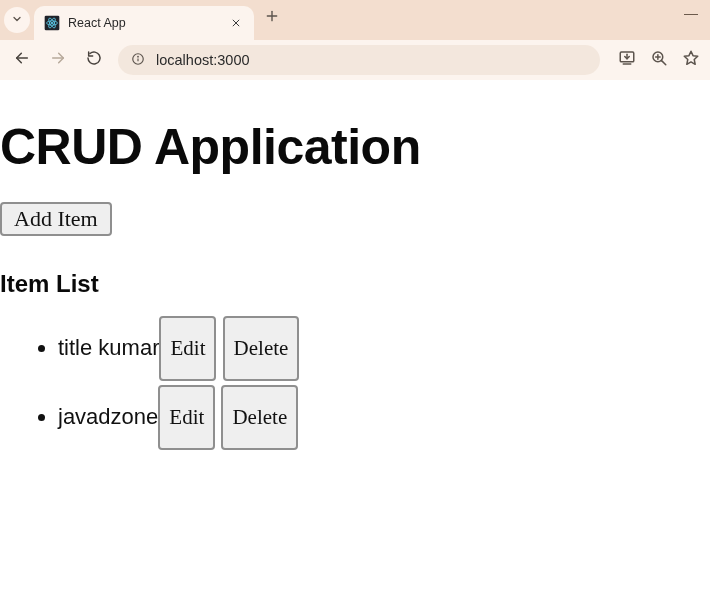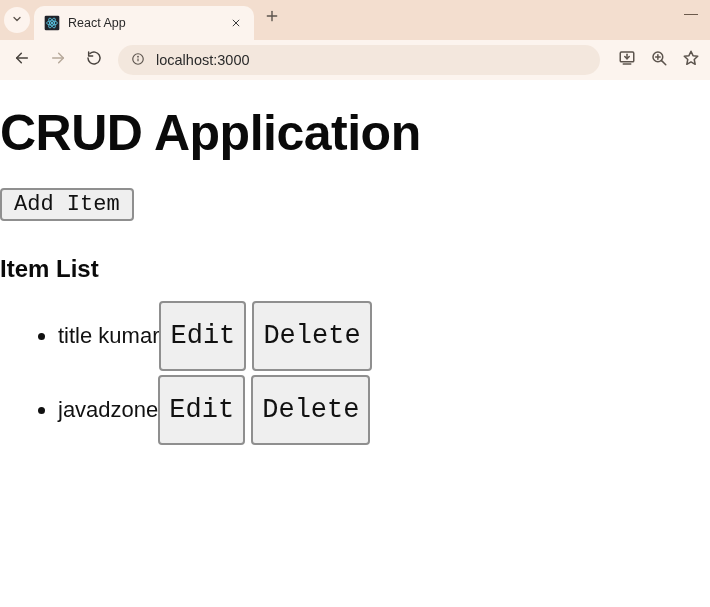--- a/index.html
+++ b/index.html
@@ -139,21 +139,21 @@
   
   .page {
     background: #fff;
     width: 100%;
     height: calc(607px - 80px);
     padding: 0;
   }
   h1.app-title {
     font-weight: 800;
     font-size: 50px;
-    margin: 24px 0 26px 0;
+    margin: 38px 0 26px 0;
     letter-spacing: -0.5px;
     color: #0a0a0a;
   }
   .add-row {
     display: flex;
     align-items: stretch;
     margin-bottom: 34px;
   }
   .title-input {
     width: 340px;
@@ -164,27 +164,27 @@
     background: #fff;
     font-family: inherit;
   }
   .title-input::placeholder { color: #7a7a7a; }
   .gbtn {
     font-size: 22px;
     padding: 2px 12px;
     background: #efefef;
     border: 2px solid #8f8f8f;
     border-radius: 4px;
-    font-family: Liberation Mono, monospace;
+    font-family: Liberation Serif, serif;
     color: #111;
     cursor: pointer;
     text-align: center;
   }
   .gbtn.sm {
-    font-size: 27px;
+    font-size: 21px;
     padding: 18px 9px;
   }
   h2.list-title {
     font-weight: 800;
     font-size: 24px;
     margin: 0 0 18px 0;
     color: #0a0a0a;
   }
   ul.item-list {
     margin: 0;

